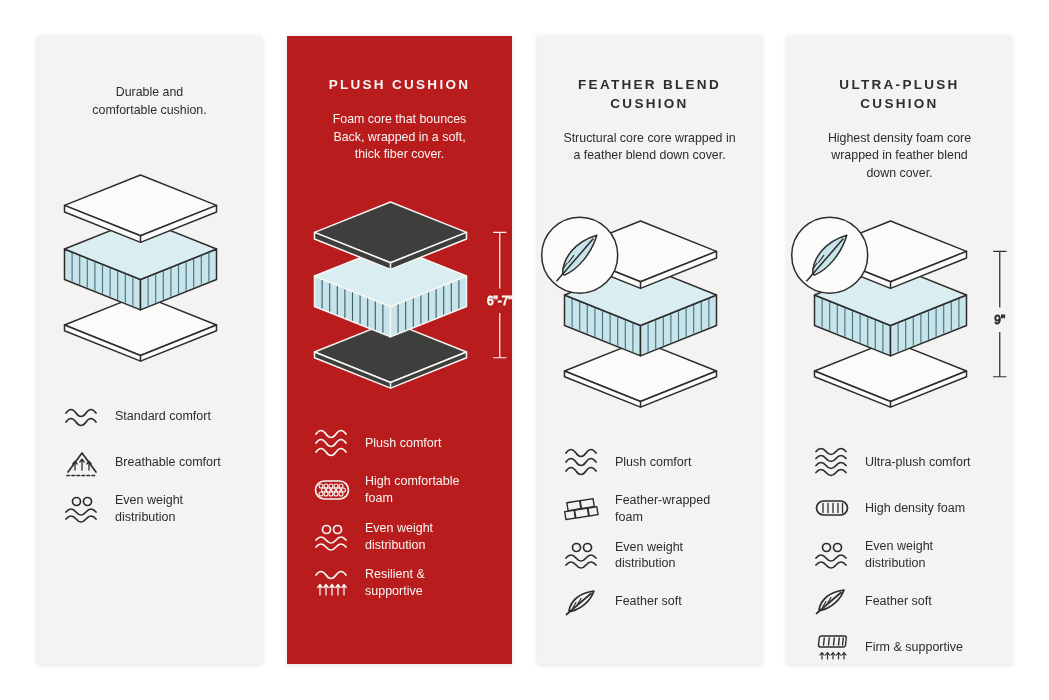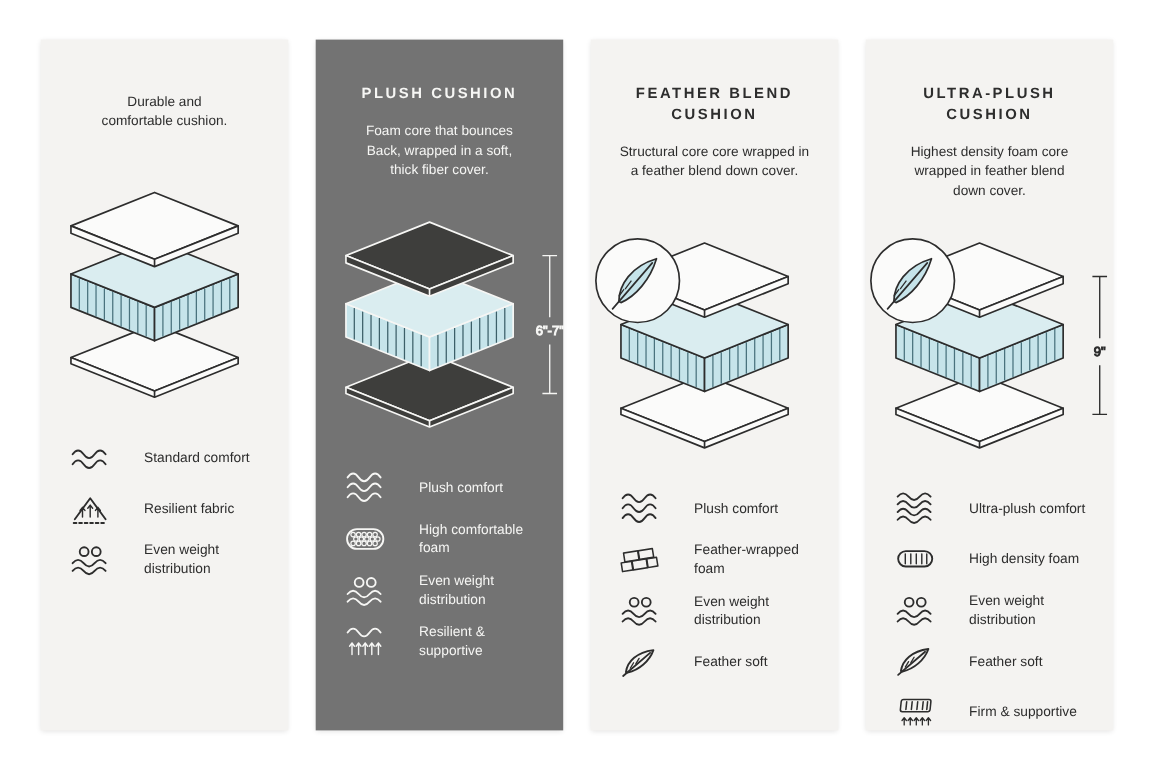--- a/index.html
+++ b/index.html
@@ -25,21 +25,21 @@
   }
   .card.light {
     background: #f4f3f1;
     color: #2d2d2d;
     --slab-fill: #fbfbfa;
     --cushion-top: #daedf0;
     --cushion-side: #c6e4ea;
     --hatch: #49727d;
   }
   .card.dark {
-    background: #737373;
+    background: #b91c1c;
     color: #f6f6f4;
     --slab-fill: #3e3e3c;
     --cushion-top: #daedf0;
     --cushion-side: #c6e4ea;
     --hatch: #3c5f68;
   }
   .card-title {
     margin: 0 0 16px;
     font-size: 13.5px;
     font-weight: 700;
@@ -70,21 +70,21 @@
     font-family: "Liberation Sans", sans-serif;
   }
   .features {
     list-style: none;
     margin: 16px 0 0;
     padding: 0 0 0 10px;
     display: flex;
     flex-direction: column;
     gap: 13px;
   }
-  .feature { display: flex; align-items: center; gap: 28px; min-height: 33px; }
+  .feature { display: flex; align-items: center; gap: 12px; min-height: 33px; }
   .ficon { flex: 0 0 42px; display: flex; justify-content: center; }
   .ficon svg {
     width: 40px; height: 32px;
     fill: none;
     stroke: currentColor;
     stroke-width: 1.7;
     stroke-linecap: round;
     stroke-linejoin: round;
   }
   .flabel { font-size: 12.5px; line-height: 1.35; white-space: pre-line; }
@@ -222,21 +222,21 @@
             </svg>
           </span>
         <span class="flabel">Standard comfort</span>
       </li>
       <li class="feature">
         <span class="ficon">
             <svg viewBox="0 0 40 32">
               <use href="#sym-breathable"></use>
             </svg>
           </span>
-        <span class="flabel">Resilient fabric</span>
+        <span class="flabel">Breathable comfort</span>
       </li>
       <li class="feature">
         <span class="ficon">
             <svg viewBox="0 0 40 32">
               <use href="#sym-evenweight"></use>
             </svg>
           </span>
         <span class="flabel">Even weight
 distribution</span>
       </li>

